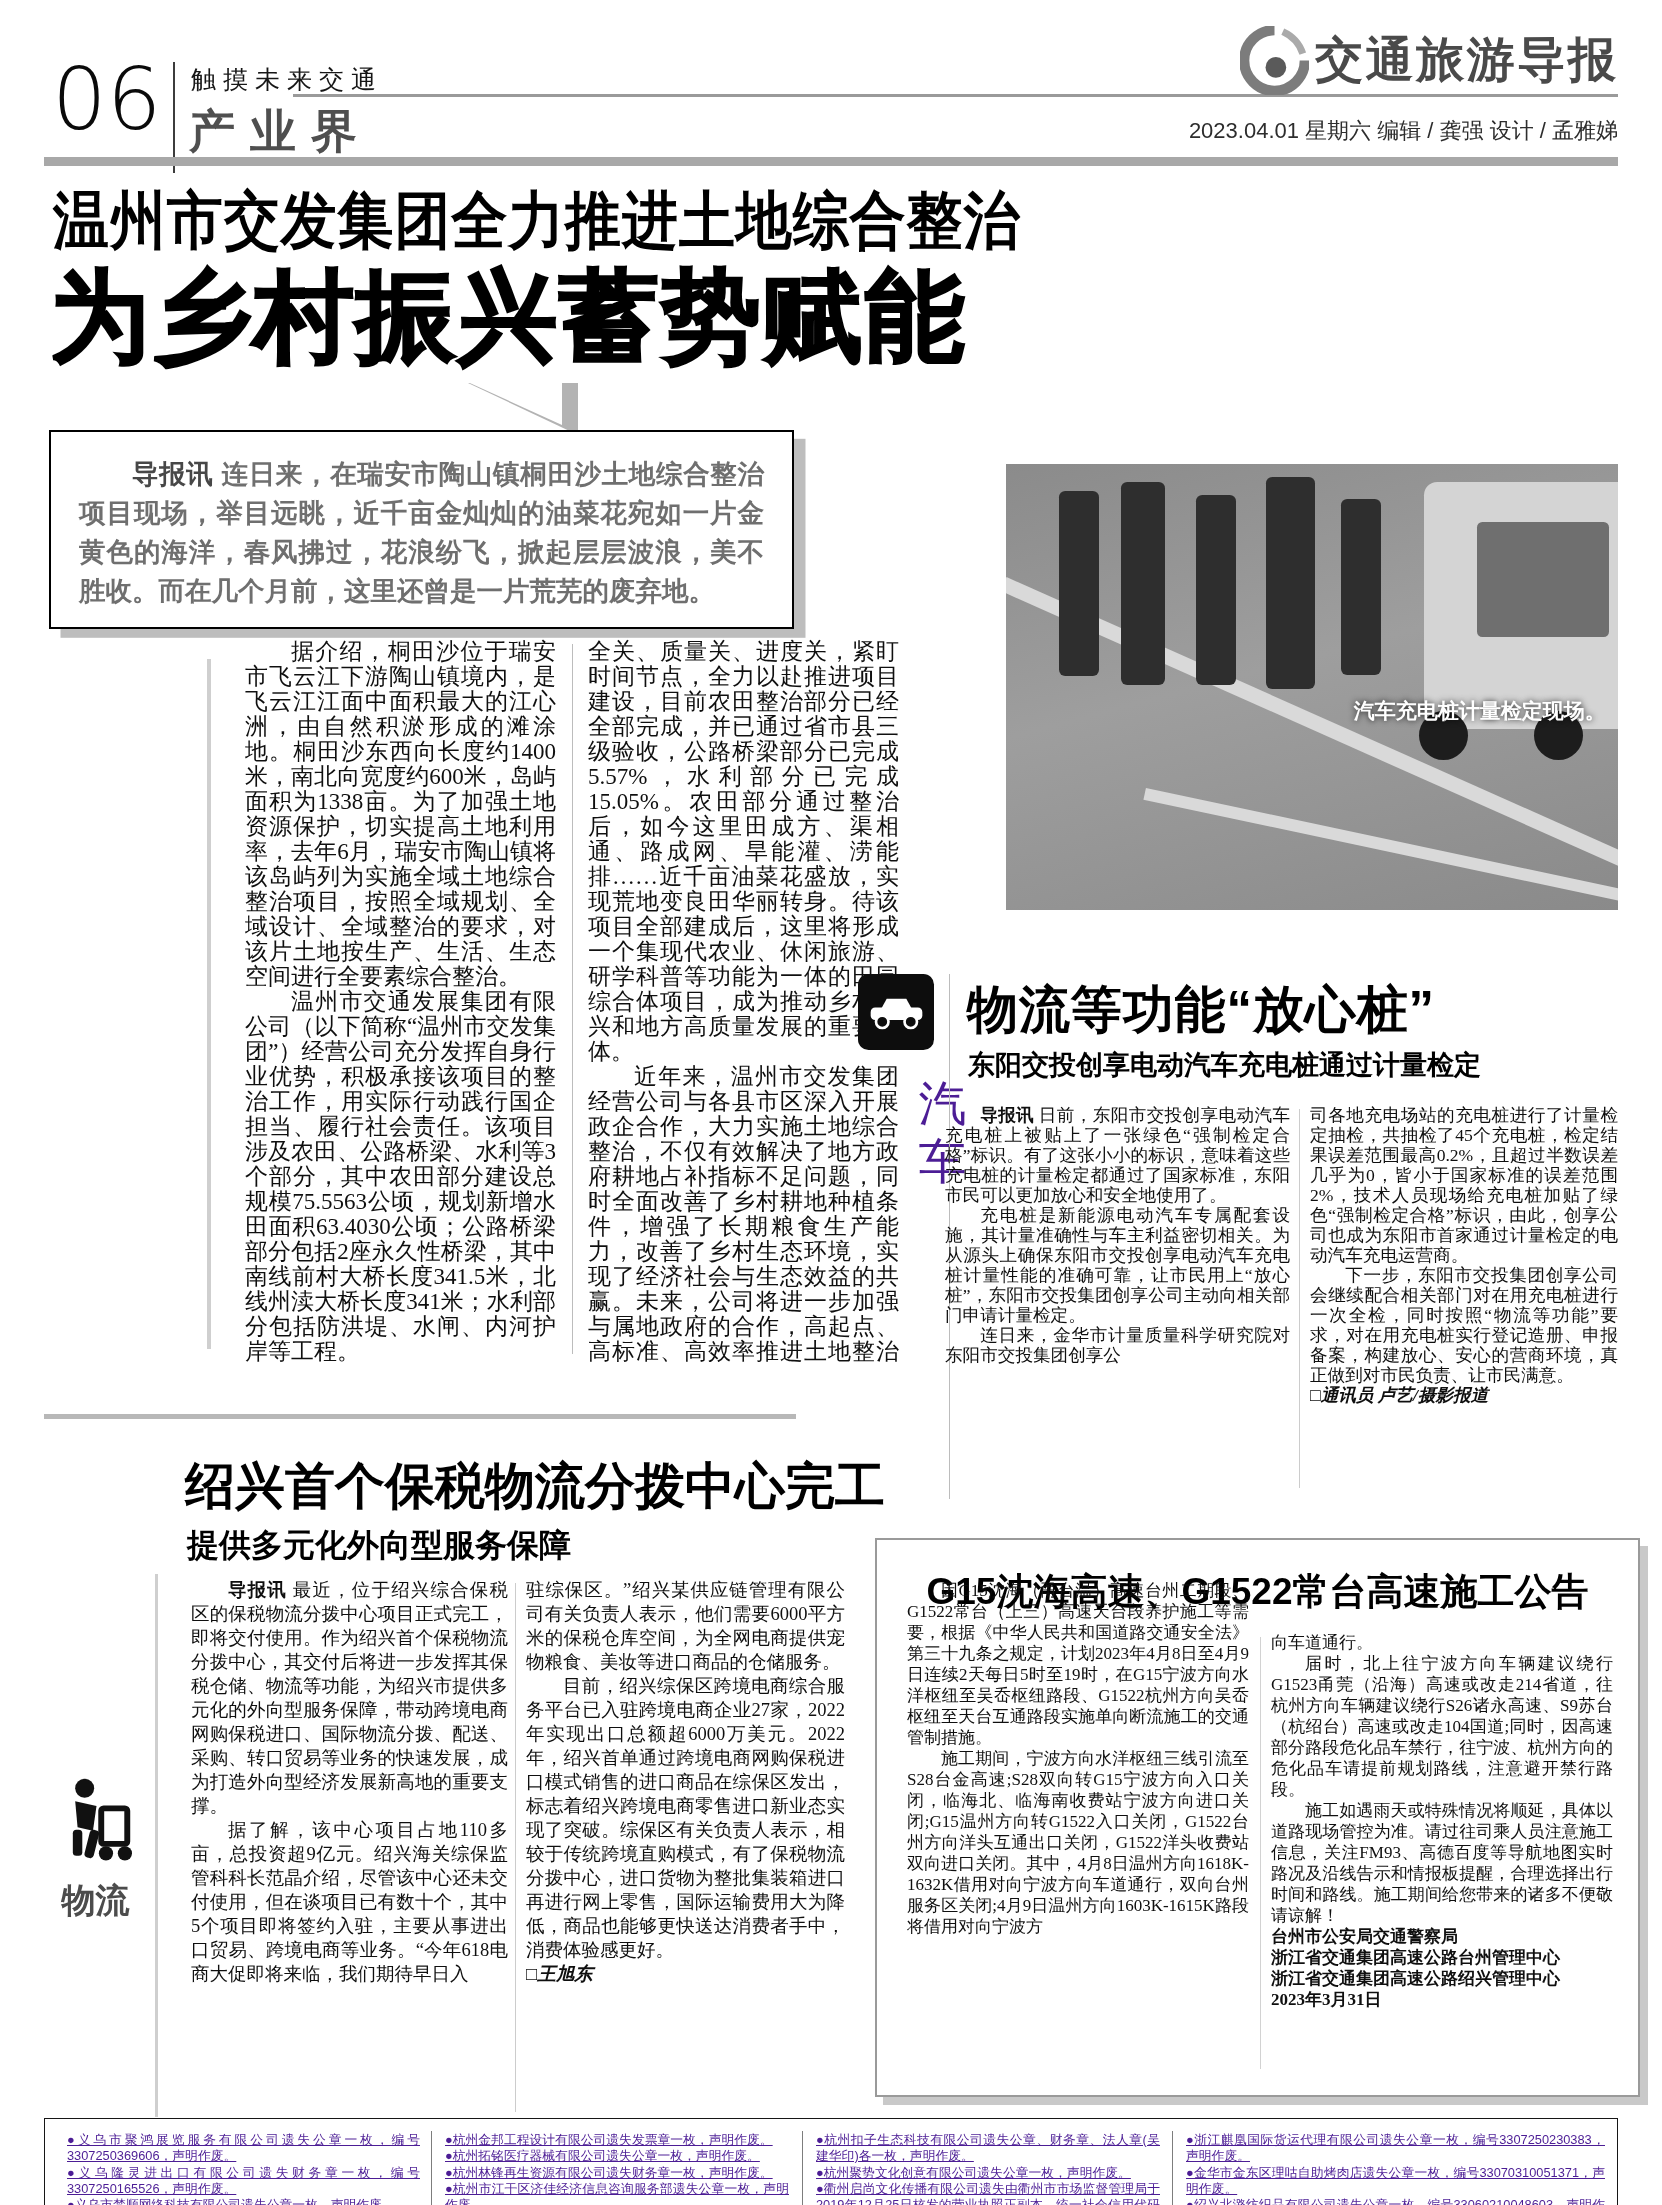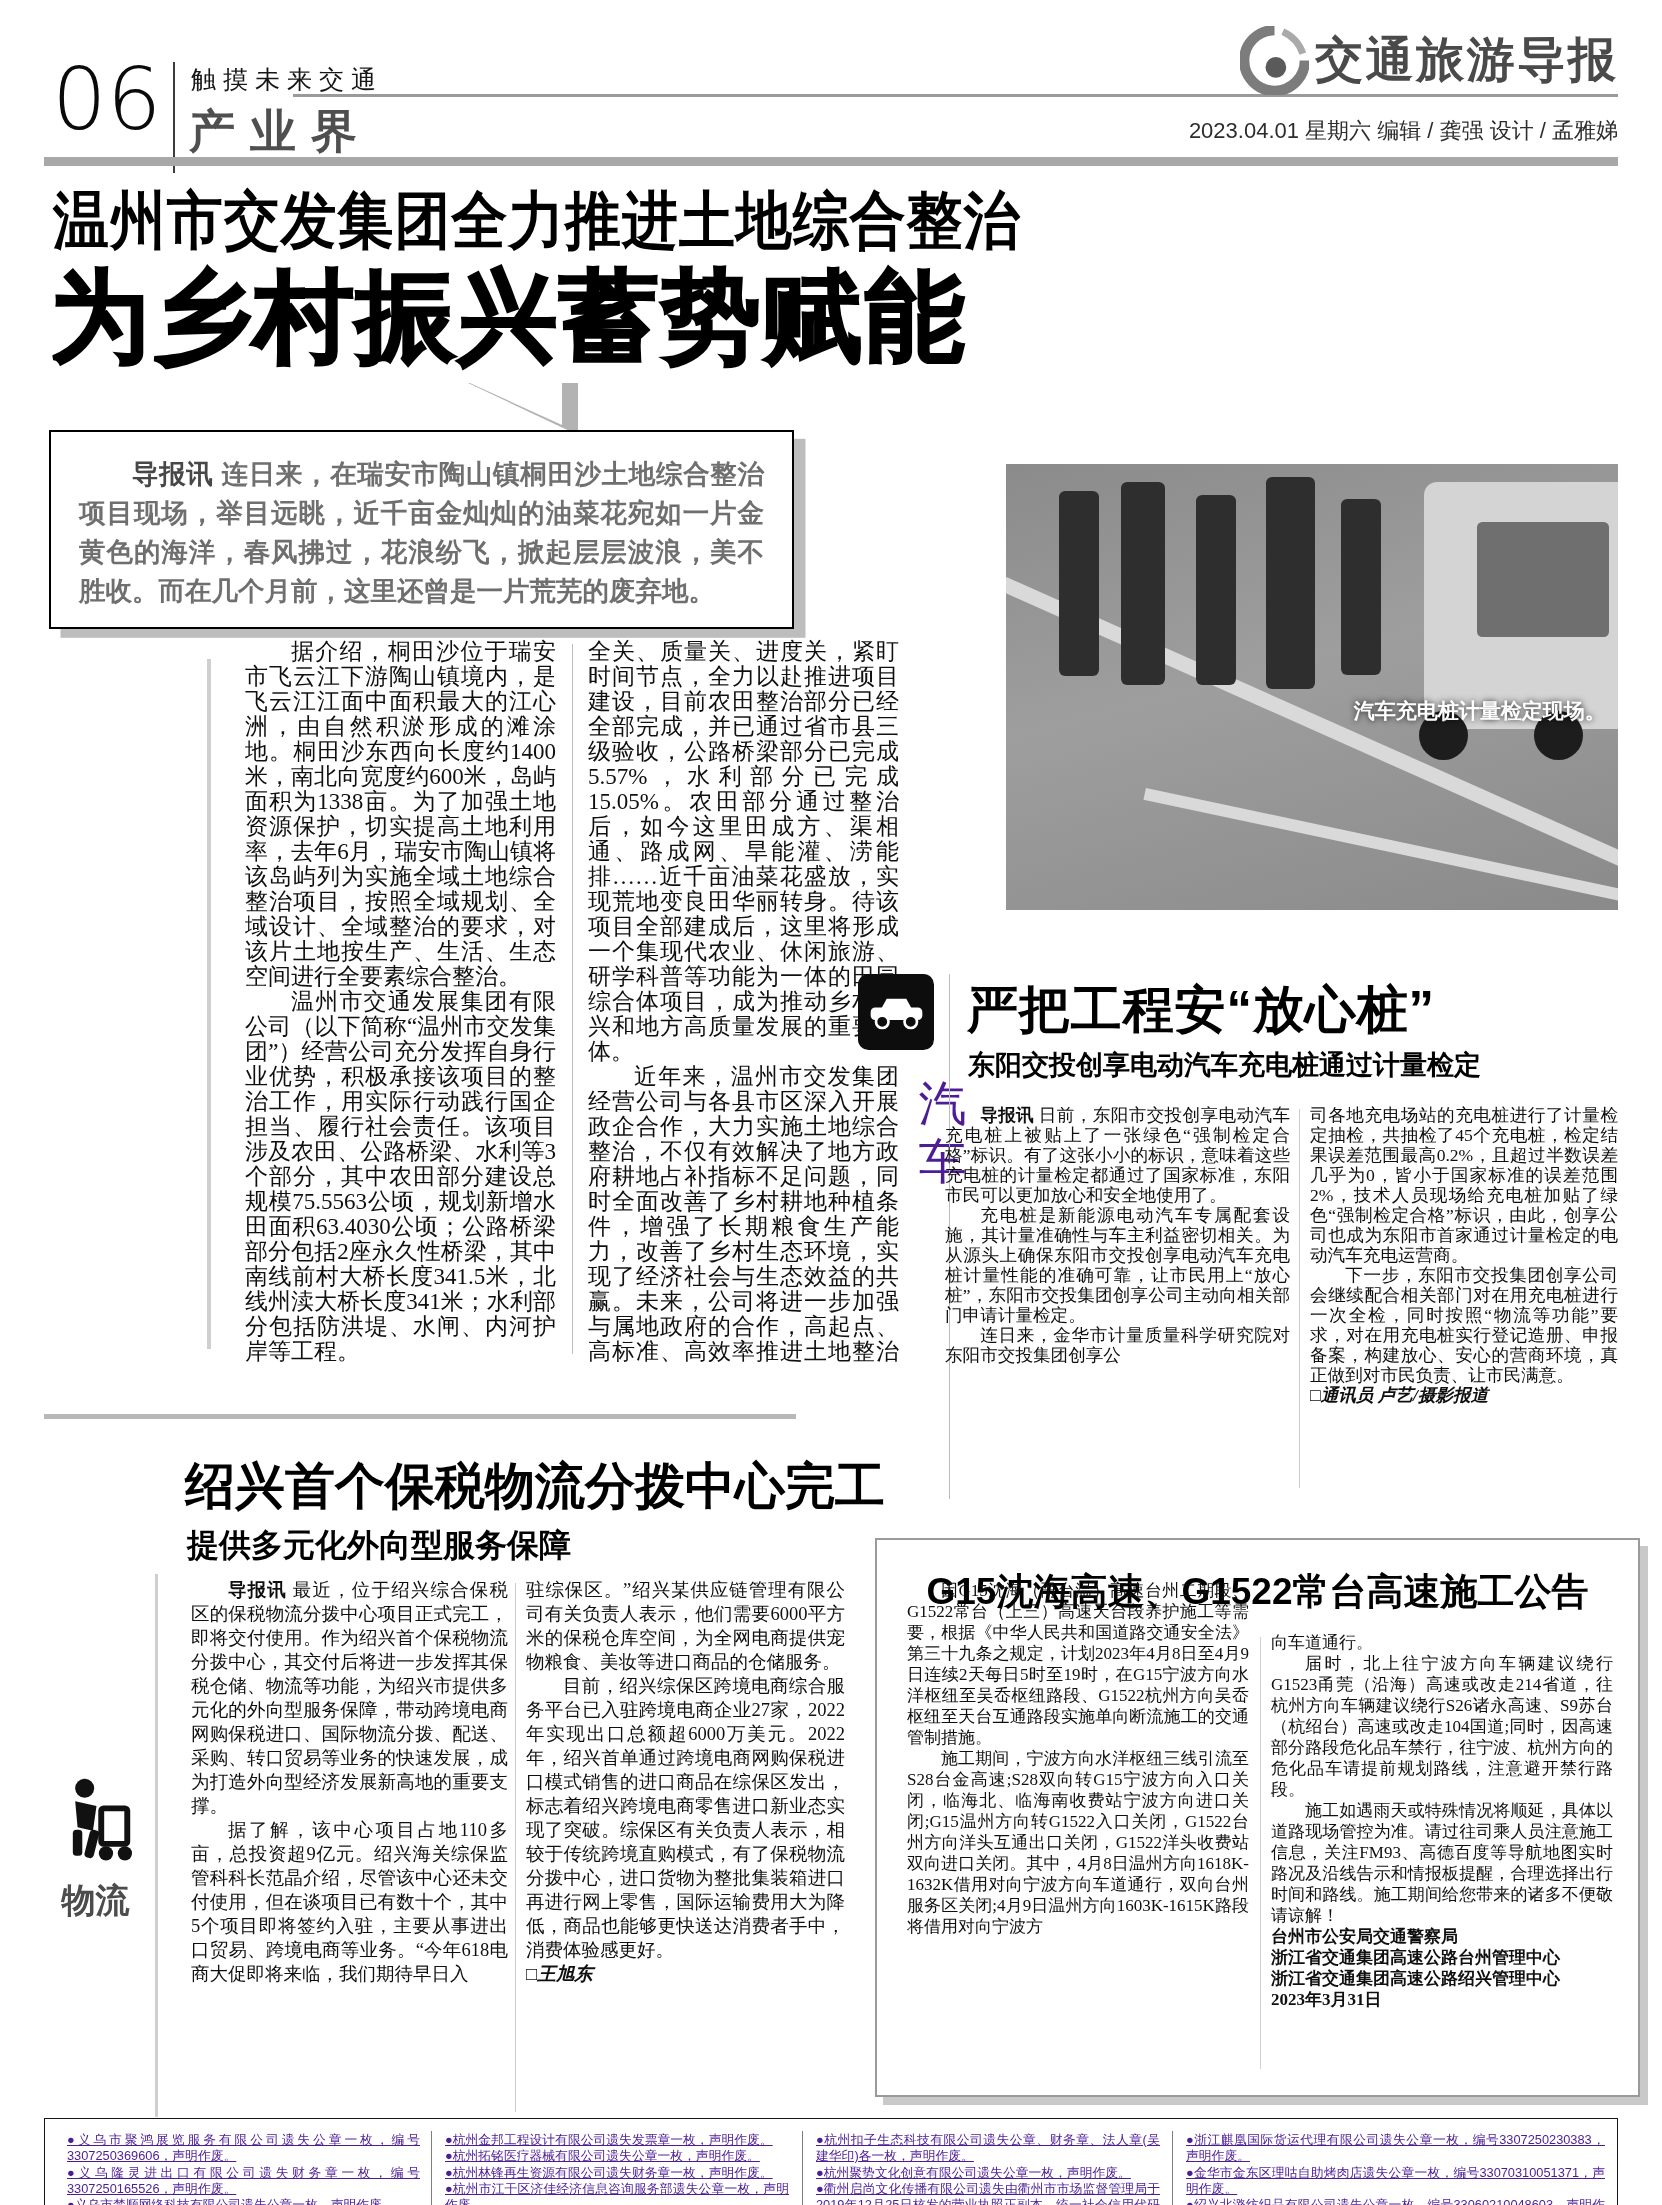--- a/index.html
+++ b/index.html
@@ -151,21 +151,21 @@
       <path d="M15 16 L21 5 H43 L49 16 Z" fill="#fff"></path>
       <rect x="3" y="15" width="58" height="14" rx="5" fill="#fff"></rect>
       <circle cx="16" cy="31" r="7" fill="#0d0d0d" stroke="#fff" stroke-width="3"></circle>
       <circle cx="48" cy="31" r="7" fill="#0d0d0d" stroke="#fff" stroke-width="3"></circle>
     </svg>
   </div>
   <div class="abs" id="c-label">
     <div style="width:1em;margin:0 auto;word-break:break-all;line-height:1.2;">汽车</div>
   </div>
   <div class="abs" id="c-rule"></div>
-  <div class="abs" id="c-head">严把工程安“放心桩”</div>
+  <div class="abs" id="c-head">物流等功能“放心桩”</div>
   <div class="abs" id="c-sub">东阳交投创享电动汽车充电桩通过计量检定</div>
   <div class="abs colbox art car" id="c-col1">
     <p><b>导报讯</b><span> 日前，东阳市交投创享电动汽车充电桩上被贴上了一张绿色“强制检定合格”标识。有了这张小小的标识，意味着这些充电桩的计量检定都通过了国家标准，东阳市民可以更加放心和安全地使用了。</span></p>
     <div>
         <p>充电桩是新能源电动汽车专属配套设施，其计量准确性与车主利益密切相关。为从源头上确保东阳市交投创享电动汽车充电桩计量性能的准确可靠，让市民用上“放心桩”，东阳市交投集团创享公司主动向相关部门申请计量检定。</p>
         <p>连日来，金华市计量质量科学研究院对东阳市交投集团创享公</p>
       </div>
   </div>
   <div class="abs" id="c-mid"></div>
   <div class="abs colbox art car" id="c-col2">

